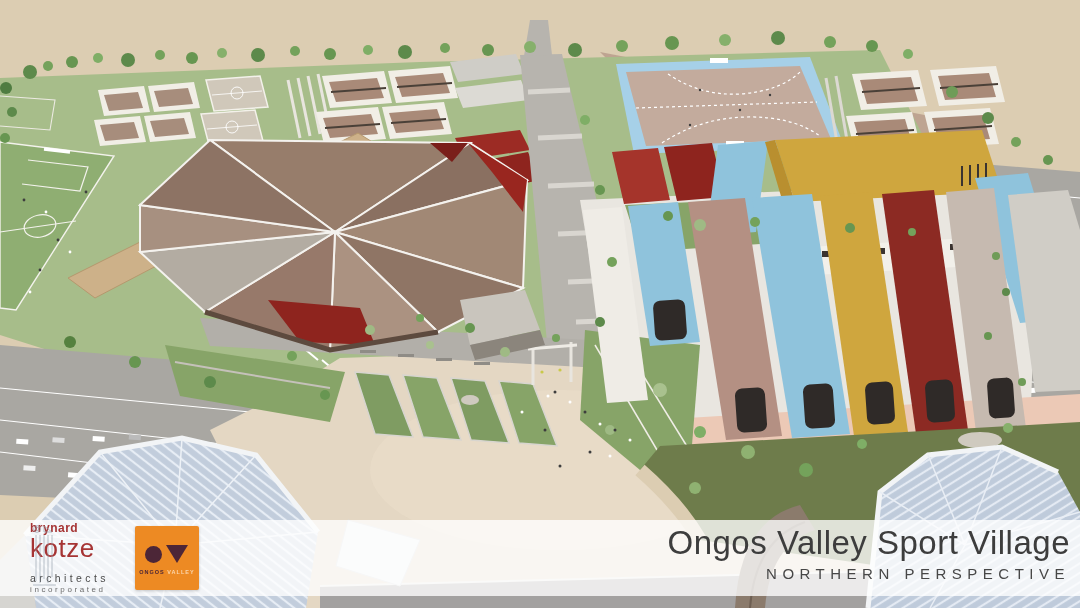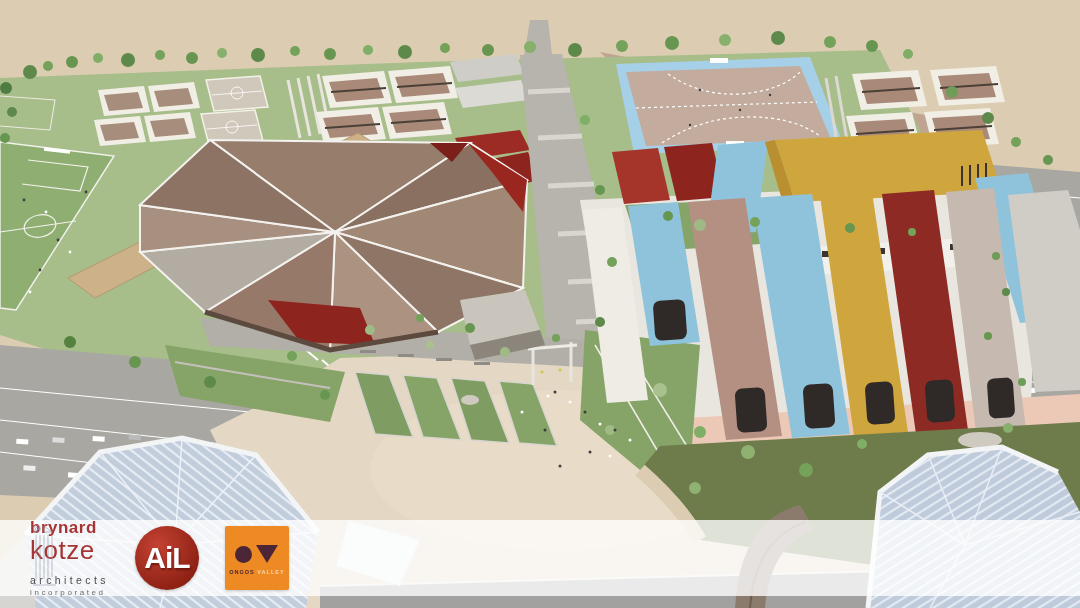--- a/index.html
+++ b/index.html
@@ -9,21 +9,21 @@
 
   
   .caption-band{position:absolute;left:0;top:520px;width:1080px;height:76px;
                 background:rgba(255,255,255,0.78);}
   
   .logo-row{position:absolute;left:30px;top:523px;height:70px;display:flex;
             align-items:center;gap:26px;}
   .architect-logo{position:relative;display:flex;align-items:center;height:70px;}
   .architect-sketch{opacity:.6;margin-right:6px;}
   .arch-text{display:flex;flex-direction:column;line-height:1;}
-  .arch-l1{color:var(--logoRed,#a63434);font-weight:bold;font-size:17px;letter-spacing:.5px;}
+  .arch-l1{color:var(--logoRed,#a63434);font-weight:bold;font-size:12px;letter-spacing:.5px;}
   .arch-l2{color:var(--logoRed,#a63434);font-weight:normal;font-size:26px;letter-spacing:.5px;margin-top:1px;}
   .arch-l3{color:#4a4a4a;font-size:10.5px;letter-spacing:3.4px;margin-top:12px;}
   .arch-l4{color:#6d6d6d;font-size:8px;letter-spacing:2.6px;margin-top:3px;}
   .ail-logo{width:64px;height:64px;border-radius:50%;
             background:radial-gradient(circle at 35% 30%, var(--ailRedLight,#c44233), var(--ailRedDark,#8a1f12) 78%);
             display:flex;align-items:center;justify-content:center;
             box-shadow:0 1px 3px rgba(0,0,0,.25);}
   .ail-text{color:#fff;font-weight:bold;font-size:30px;letter-spacing:-1px;
             text-shadow:1px 2px 2px rgba(80,10,5,.6);}
   .ongos-logo{width:64px;height:64px;background:var(--logoOrange,#ed8a23);border-radius:2px;
@@ -503,31 +503,30 @@
           <line x1="3" y1="62" x2="26" y2="62"></line>
         </g>
       </svg>
       <div class="arch-text">
         <span class="arch-l1">brynard</span>
         <span class="arch-l2">kotze</span>
         <span class="arch-l3">architects</span>
         <span class="arch-l4">incorporated</span>
       </div>
     </div>
-    <div class="ail-logo">
-      <span class="ail-text">AiL</span>
-    </div>
     <div class="ongos-logo">
       <div class="ongos-marks">
         <div class="ongos-circle"></div>
         <div class="ongos-tri"></div>
       </div>
       <div class="ongos-caption">
         <span class="c1">ONGOS</span>
         <span class="c2">VALLEY</span>
       </div>
     </div>
   </div>
 
   <div class="titles">
+    <div class="project-title">Ongos Valley Sport Village</div>
+    <div class="view-label">NORTHERN PERSPECTIVE</div>
   </div>
 
 </div>
 
 </body></html>

